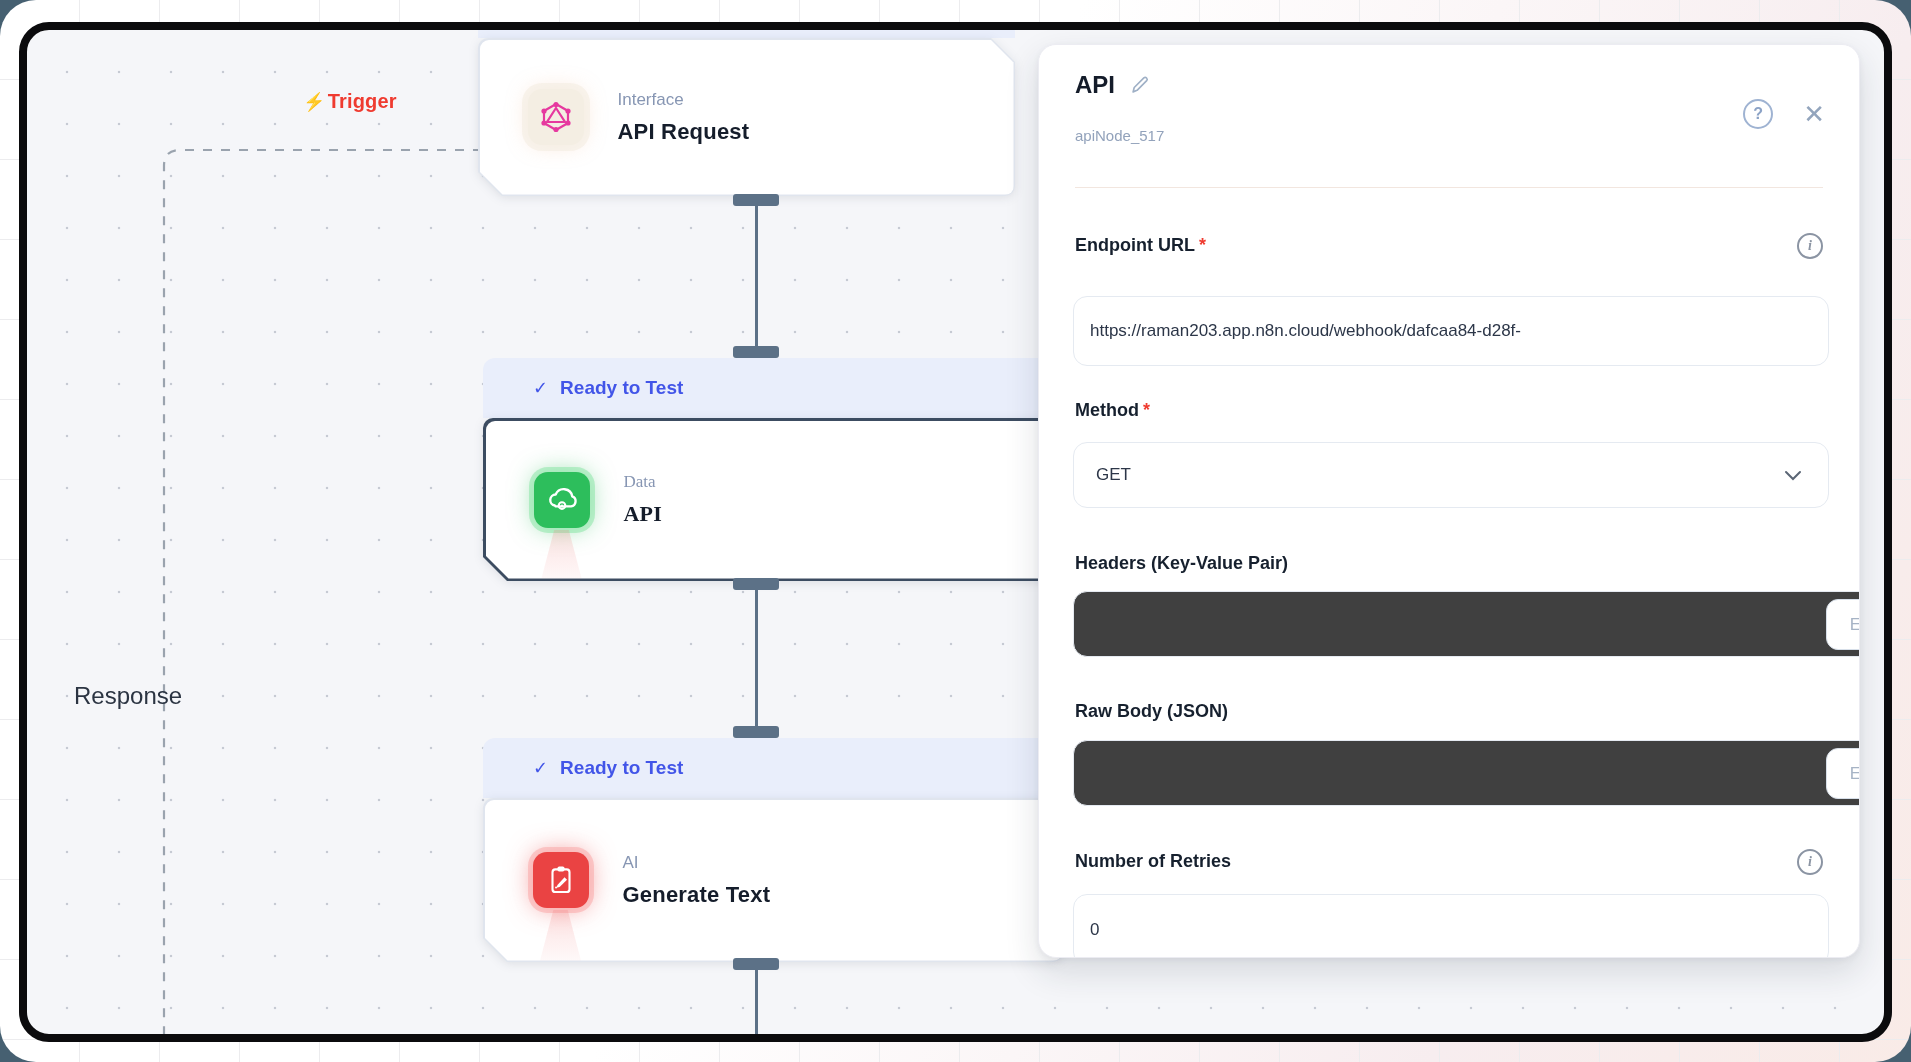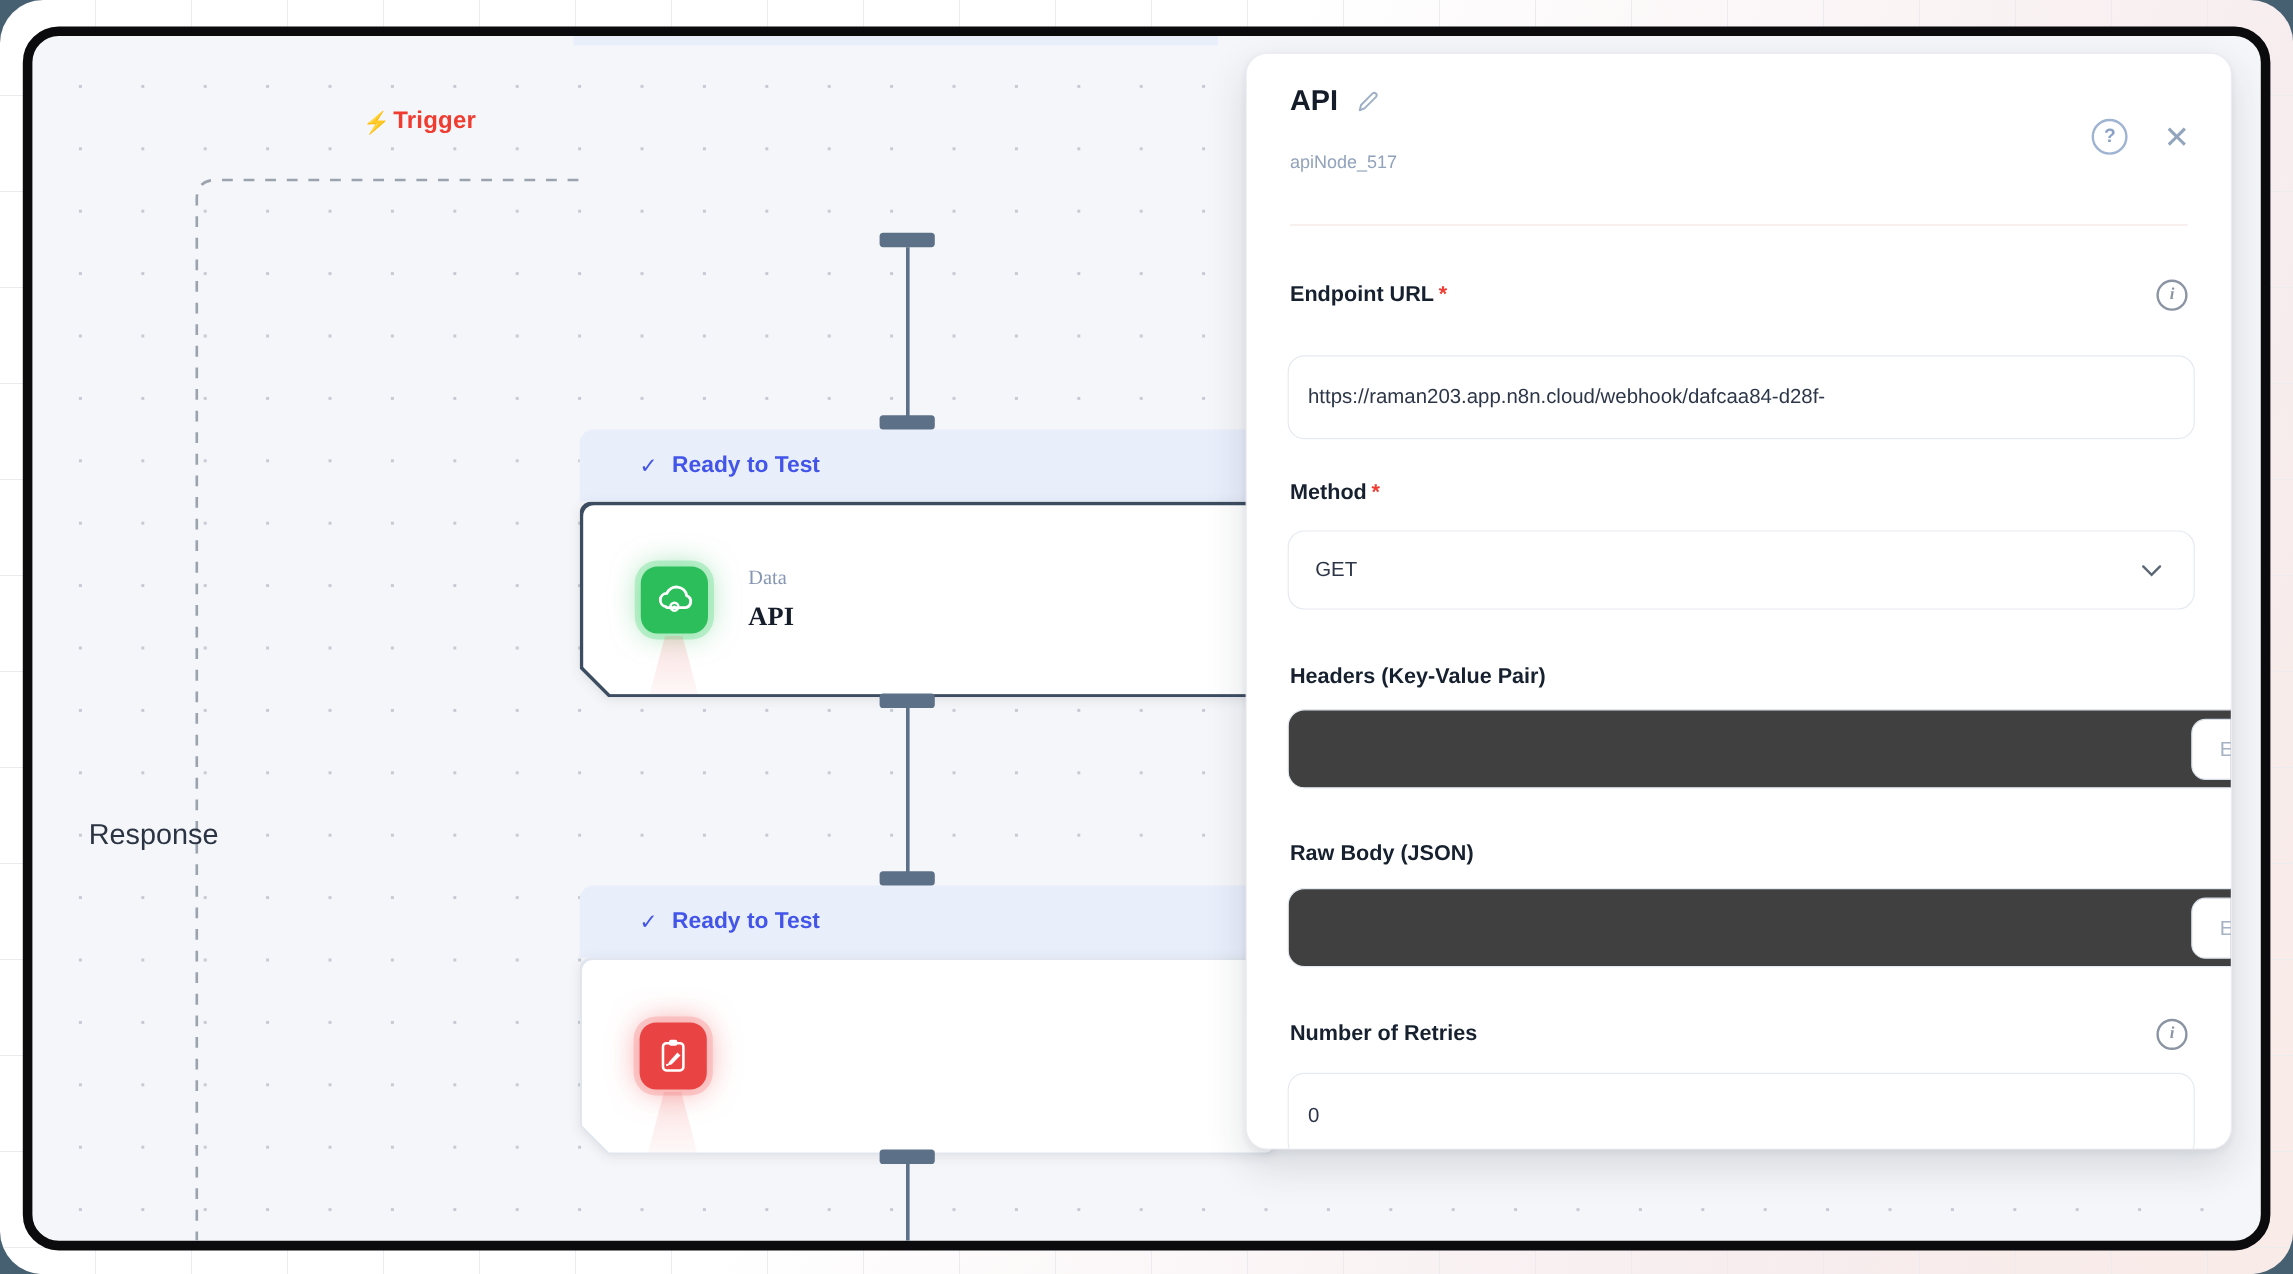--- a/index.html
+++ b/index.html
@@ -114,20 +114,41 @@
     </svg>
 
     <div class="trigger-label">
       <span class="bolt">⚡</span>
       <span>Trigger</span>
     </div>
 
     <div class="response-label">Response</div>
 
     <div class="badge-strip" style="left:451px;top:-10px;width:537px;height:18px;"></div>
+    <div class="node" style="left:451px;top:8px;width:537px;height:158px;">
+      <div class="node-border"></div>
+      <div class="node-body">
+        <div class="node-icon icon-interface">
+          <svg width="34" height="34" viewBox="0 0 34 34" fill="none">
+            <path d="M17 4 L29 11 V23 L17 30 L5 23 V11 Z" stroke="#e6399f" stroke-width="2.2"></path>
+            <path d="M17 8 L26 22 H8 Z" stroke="#e6399f" stroke-width="2.2"></path>
+            <circle cx="17" cy="4.5" r="2.6" fill="#e6399f"></circle>
+            <circle cx="29" cy="11" r="2.6" fill="#e6399f"></circle>
+            <circle cx="29" cy="23" r="2.6" fill="#e6399f"></circle>
+            <circle cx="17" cy="29.5" r="2.6" fill="#e6399f"></circle>
+            <circle cx="5" cy="23" r="2.6" fill="#e6399f"></circle>
+            <circle cx="5" cy="11" r="2.6" fill="#e6399f"></circle>
+          </svg>
+        </div>
+        <div class="node-texts">
+          <span class="node-category">Interface</span>
+          <span class="node-title">API Request</span>
+        </div>
+      </div>
+    </div>
 
     <div class="connector">
       <div class="conn-cap" style="left:706px;top:164px;"></div>
       <div class="conn-line" style="left:727.5px;top:176px;height:142px;"></div>
       <div class="conn-cap" style="left:706px;top:316px;"></div>
     </div>
 
     <div class="badge" style="left:456px;top:328px;width:580px;height:60px;">
       <span class="check">✓</span>
       <span>Ready to Test</span>
@@ -165,20 +186,24 @@
       <div class="node-body">
         <div class="node-icon icon-ai">
           <svg width="34" height="34" viewBox="0 0 48 48" fill="none">
             <rect x="12" y="9" width="24" height="32" rx="4" stroke="#fff" stroke-width="3"></rect>
             <rect x="19" y="5" width="10" height="7" rx="2.5" fill="#fff"></rect>
             <path d="M19 31 L29 20 l3.5 3.5 L22 34 l-4.5 1 z" fill="#fff"></path>
             <circle cx="17" cy="34.5" r="1.4" fill="#fff"></circle>
           </svg>
           <div class="beam"></div>
         </div>
+        <div class="node-texts">
+          <span class="node-category">AI</span>
+          <span class="node-title">Generate Text</span>
+        </div>
       </div>
     </div>
 
     <div class="connector">
       <div class="conn-cap" style="left:706px;top:928px;"></div>
       <div class="conn-line" style="left:727.5px;top:940px;height:64px;"></div>
     </div>
 
     <div class="panel">
       <div class="panel-title">

